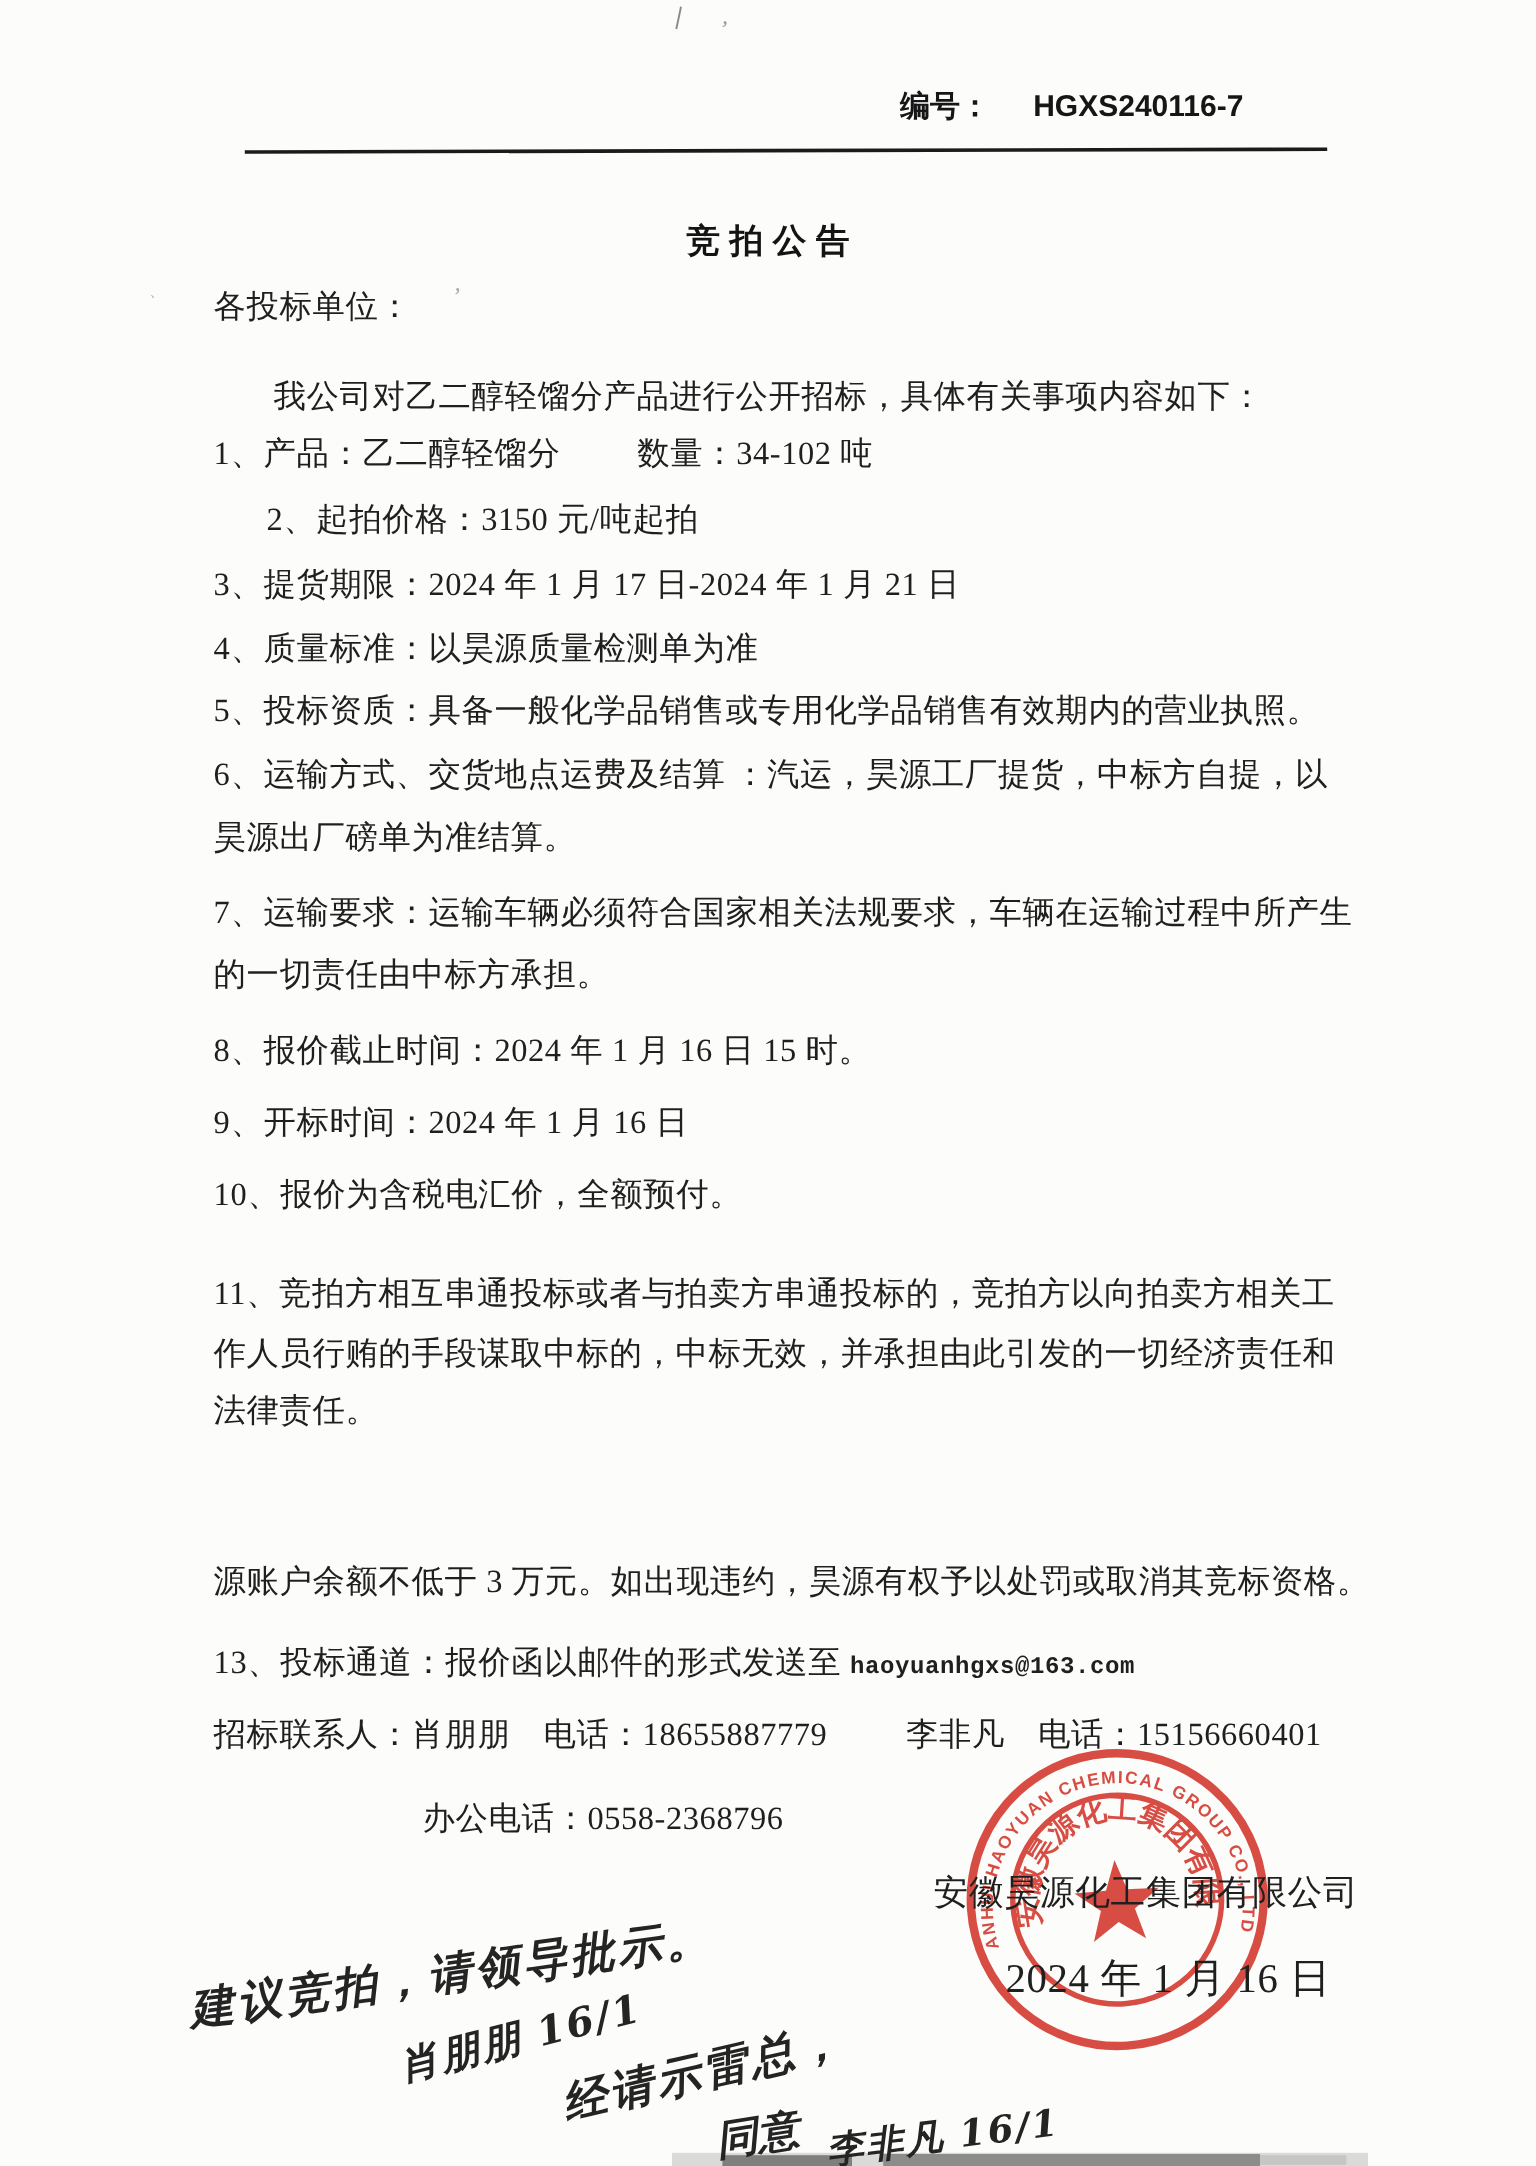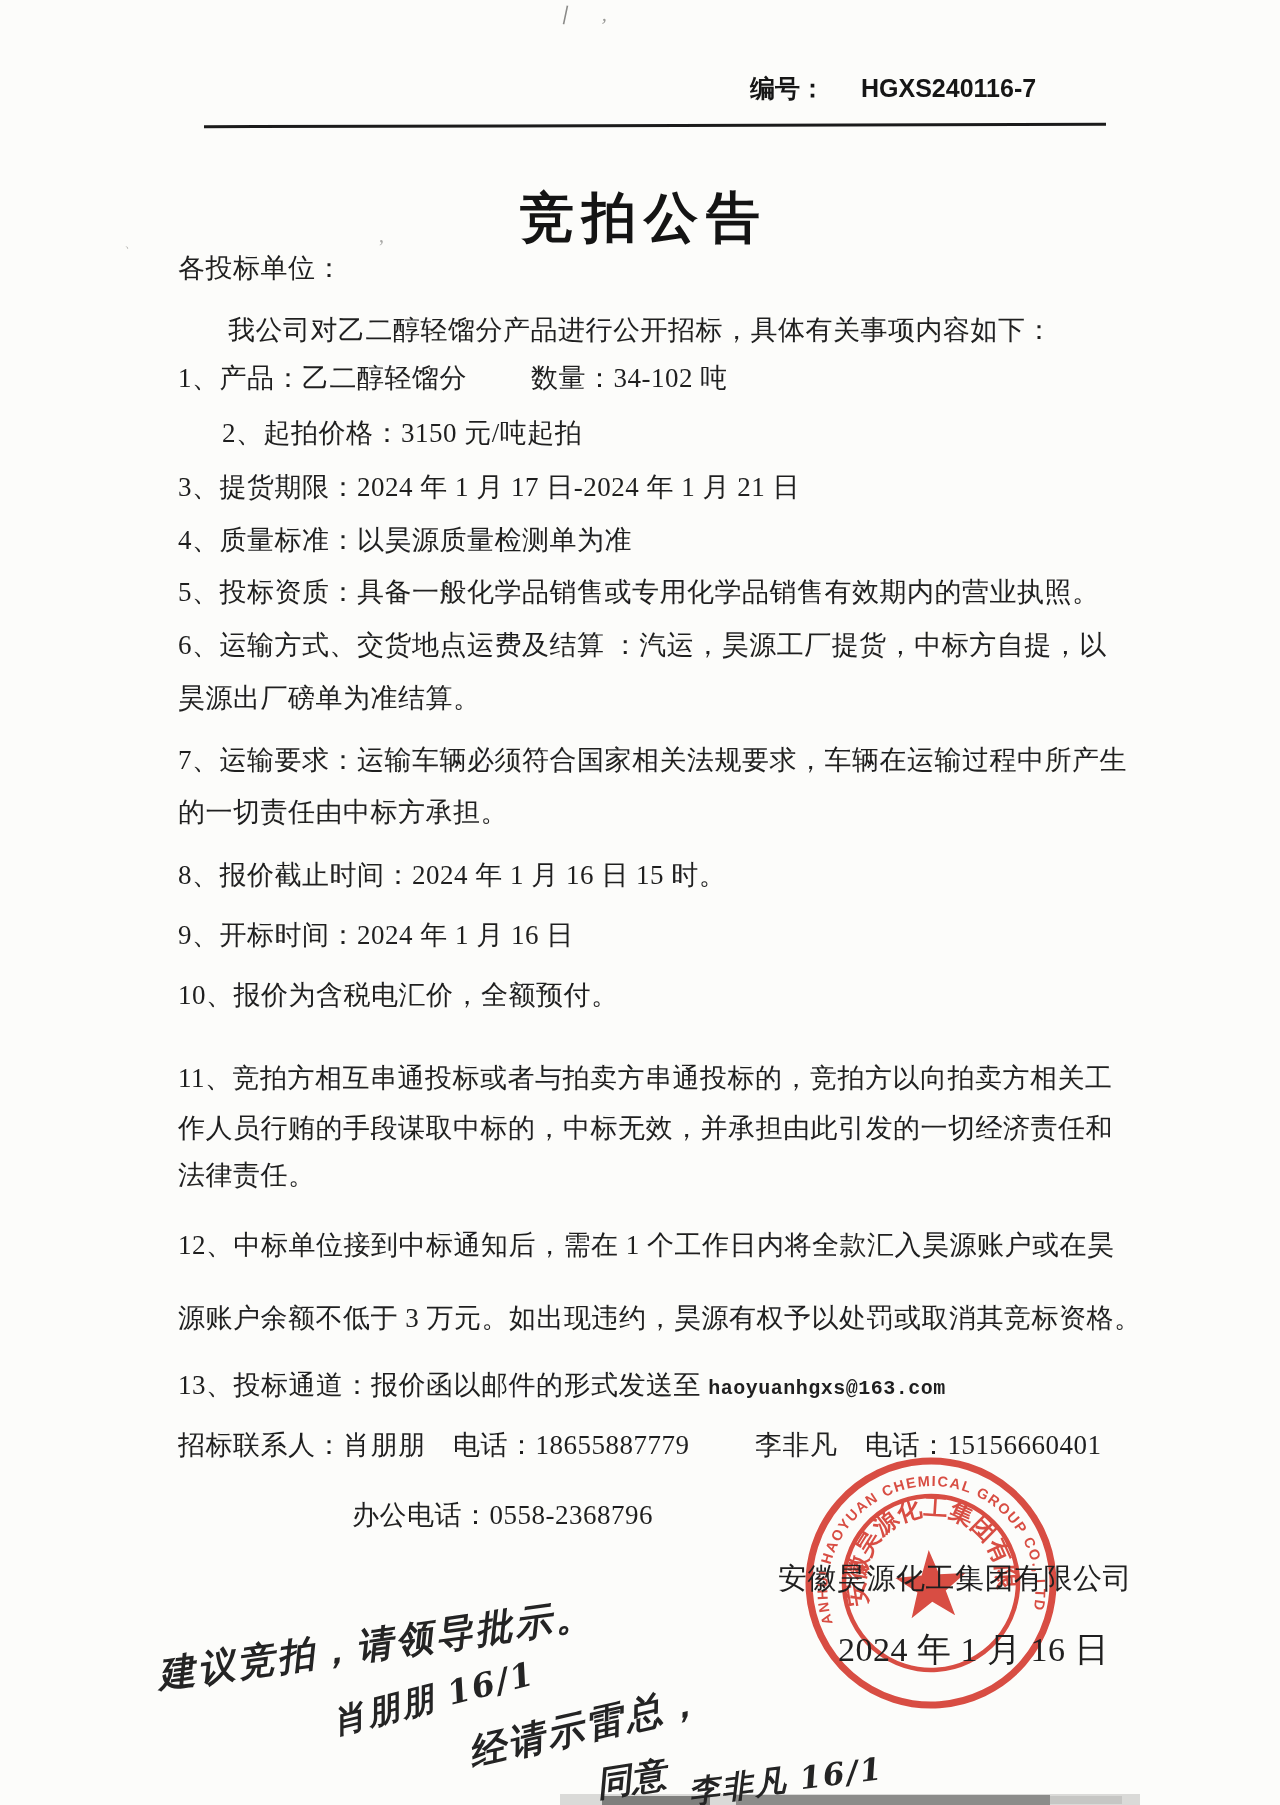--- a/index.html
+++ b/index.html
@@ -21,30 +21,30 @@
     white-space:nowrap;
   }
   .divider{
     position:absolute;top:124px;left:204px;width:902px;height:3px;
     background:#1b1b1b;transform:rotate(-0.15deg);
   }
   .title{
     position:absolute;top:182px;left:0;width:100%;
     text-align:center;
     font-family:"Liberation Sans","DejaVu Sans",sans-serif;
-    font-weight:bold;font-size:54px;letter-spacing:8px;color:#141414;
+    font-weight:bold;font-size:28px;letter-spacing:8px;color:#141414;
     text-indent:8px;
   }
   
   .line{
     position:absolute;left:178px;
     font-size:27px;line-height:34px;letter-spacing:0.5px;
     white-space:nowrap;color:#1f1f1f;
   }
-  #l-addressee{top:251px;}
+  #l-addressee{top:238px;}
   #l-intro{top:313px;left:228px;}
   #l-i1{top:361px;}
   #l-i1 .gap{display:inline-block;width:64px;}
   #l-i2{top:416px;margin-left:44px;}
   #l-i3{top:470px;}
   #l-i4{top:523px;}
   #l-i5{top:575px;}
   #l-i6a{top:628px;}
   #l-i6b{top:681px;}
   #l-i7a{top:743px;}
@@ -124,21 +124,20 @@
   <div class="line" id="l-i6a">6、运输方式、交货地点运费及结算 ：汽运，昊源工厂提货，中标方自提，以</div>
   <div class="line" id="l-i6b">昊源出厂磅单为准结算。</div>
   <div class="line" id="l-i7a">7、运输要求：运输车辆必须符合国家相关法规要求，车辆在运输过程中所产生</div>
   <div class="line" id="l-i7b">的一切责任由中标方承担。</div>
   <div class="line" id="l-i8">8、报价截止时间：2024 年 1 月 16 日 15 时。</div>
   <div class="line" id="l-i9">9、开标时间：2024 年 1 月 16 日</div>
   <div class="line" id="l-i10">10、报价为含税电汇价，全额预付。</div>
   <div class="line" id="l-i11a">11、竞拍方相互串通投标或者与拍卖方串通投标的，竞拍方以向拍卖方相关工</div>
   <div class="line" id="l-i11b">作人员行贿的手段谋取中标的，中标无效，并承担由此引发的一切经济责任和</div>
   <div class="line" id="l-i11c">法律责任。</div>
-  <div class="line" id="l-i12a">12、中标单位接到中标通知后，需在 1 个工作日内将全款汇入昊源账户或在昊</div>
   <div class="line" id="l-i12b">源账户余额不低于 3 万元。如出现违约，昊源有权予以处罚或取消其竞标资格。</div>
   <div class="line" id="l-i13">
     <span>13、投标通道：报价函以邮件的形式发送至 </span><span class="email">haoyuanhgxs@163.com</span>
   </div>
 
   <div class="line" id="l-contact1">招标联系人：肖朋朋　电话：18655887779</div>
   <div class="line" id="l-contact2">李非凡　电话：15156660401</div>
   <div class="line" id="l-office">办公电话：0558-2368796</div>
 
   <div class="line" id="l-company">安徽昊源化工集团有限公司</div>

